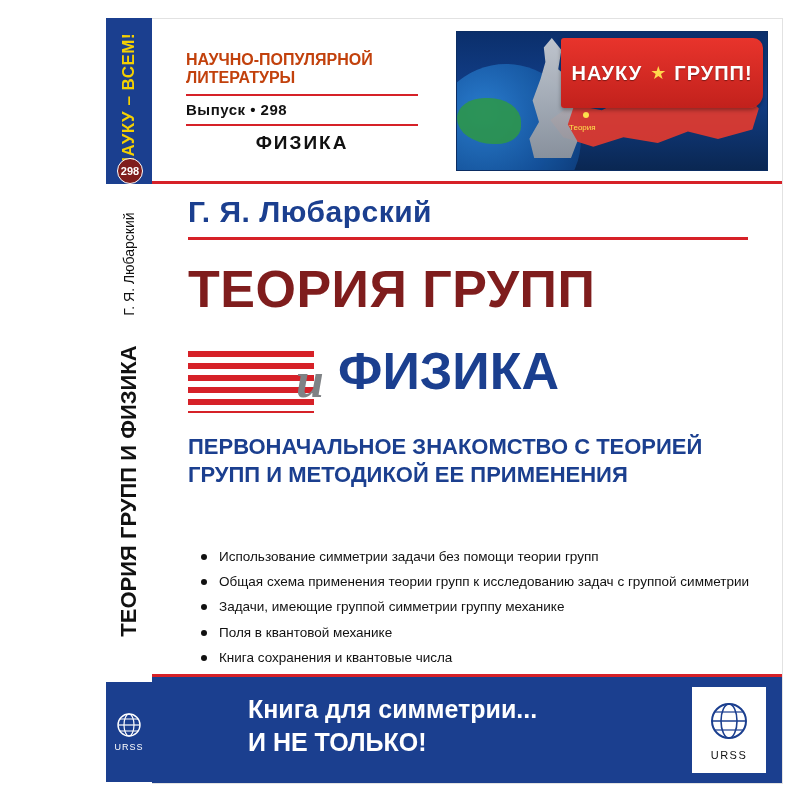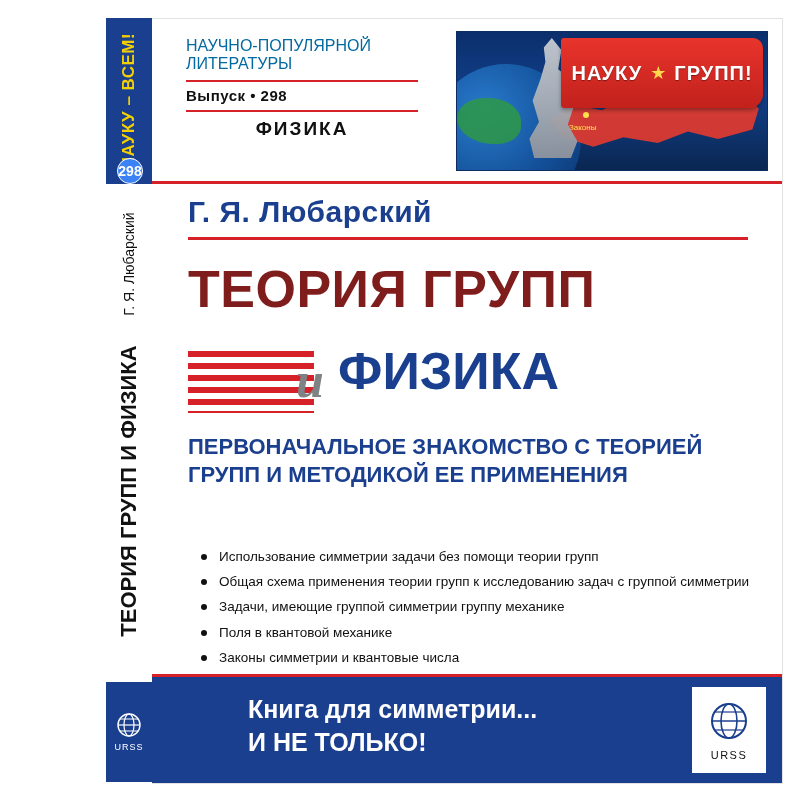--- a/index.html
+++ b/index.html
@@ -48,23 +48,23 @@
     font-size: 17px;
     letter-spacing: 0.5px;
   }
   .spine-badge {
     position: absolute;
     left: 11px;
     top: 140px;
     width: 24px;
     height: 24px;
     border-radius: 50%;
-    background: #3b82f6;
+    background: #7f1d1d;
     color: #ffffff;
-    font-size: 14px;
+    font-size: 11px;
     font-weight: bold;
     display: flex;
     align-items: center;
     justify-content: center;
     border: 1px solid #ffffff;
   }
   .spine-author {
     position: absolute;
     left: 0;
     top: 176px;
@@ -151,25 +151,25 @@
     width: 235px;
   }
   .series-line1 {
     color: #d62128;
     font-size: 23px;
     font-weight: bold;
     letter-spacing: 1px;
     line-height: 1.05;
   }
   .series-line2 {
-    color: #0369a1;
+    color: #c2410c;
     font-size: 16px;
-    font-weight: normal;
+    font-weight: bold;
     line-height: 1.12;
-    margin-top: 6px;
+    margin-top: 20px;
   }
   .series-rule {
     margin: 7px 0 5px 0;
     height: 2px;
     background: #d62128;
     width: 232px;
   }
   .series-issue {
     color: #111111;
     font-size: 15px;
@@ -478,21 +478,21 @@
         <div class="series-issue">Выпуск • 298</div>
         <div class="series-rule2"></div>
         <div class="series-subject">ФИЗИКА</div>
       </div>
 
       <div class="emblem">
         <div class="sky"></div>
         <div class="globe"></div>
         <div class="russia"></div>
         <div class="moscow-dot"></div>
-        <div class="moscow-label">Законы</div>
+        <div class="moscow-label">Теория</div>
         <div class="monument"></div>
         <div class="flag">
           <span class="fl">НАУКУ</span>
           <span class="star">★</span>
           <span class="fl">ГРУПП!</span>
         </div>
       </div>
     </div>
 
     <div class="author">Г. Я. Любарский</div>
@@ -505,21 +505,21 @@
       <div class="title2">ФИЗИКА</div>
     </div>
 
     <div class="subtitle">ПЕРВОНАЧАЛЬНОЕ ЗНАКОМСТВО С ТЕОРИЕЙ ГРУПП И МЕТОДИКОЙ ЕЕ ПРИМЕНЕНИЯ</div>
 
     <ul class="bullets">
       <li>Использование симметрии задачи без помощи теории групп</li>
       <li>Общая схема применения теории групп к исследованию задач с группой симметрии</li>
       <li>Задачи, имеющие группой симметрии группу механике</li>
       <li>Поля в квантовой механике</li>
-      <li>Законы симметрии и квантовые числа</li>
+      <li>Книга сохранения и квантовые числа</li>
       <li>Теория представлений конечных групп</li>
     </ul>
 
     <div class="bottom-band">
       <div class="bottom-text">
         <div>Книга для симметрии...</div>
         <div>И НЕ ТОЛЬКО!</div>
       </div>
       <div class="urss-logo">
         <span>

